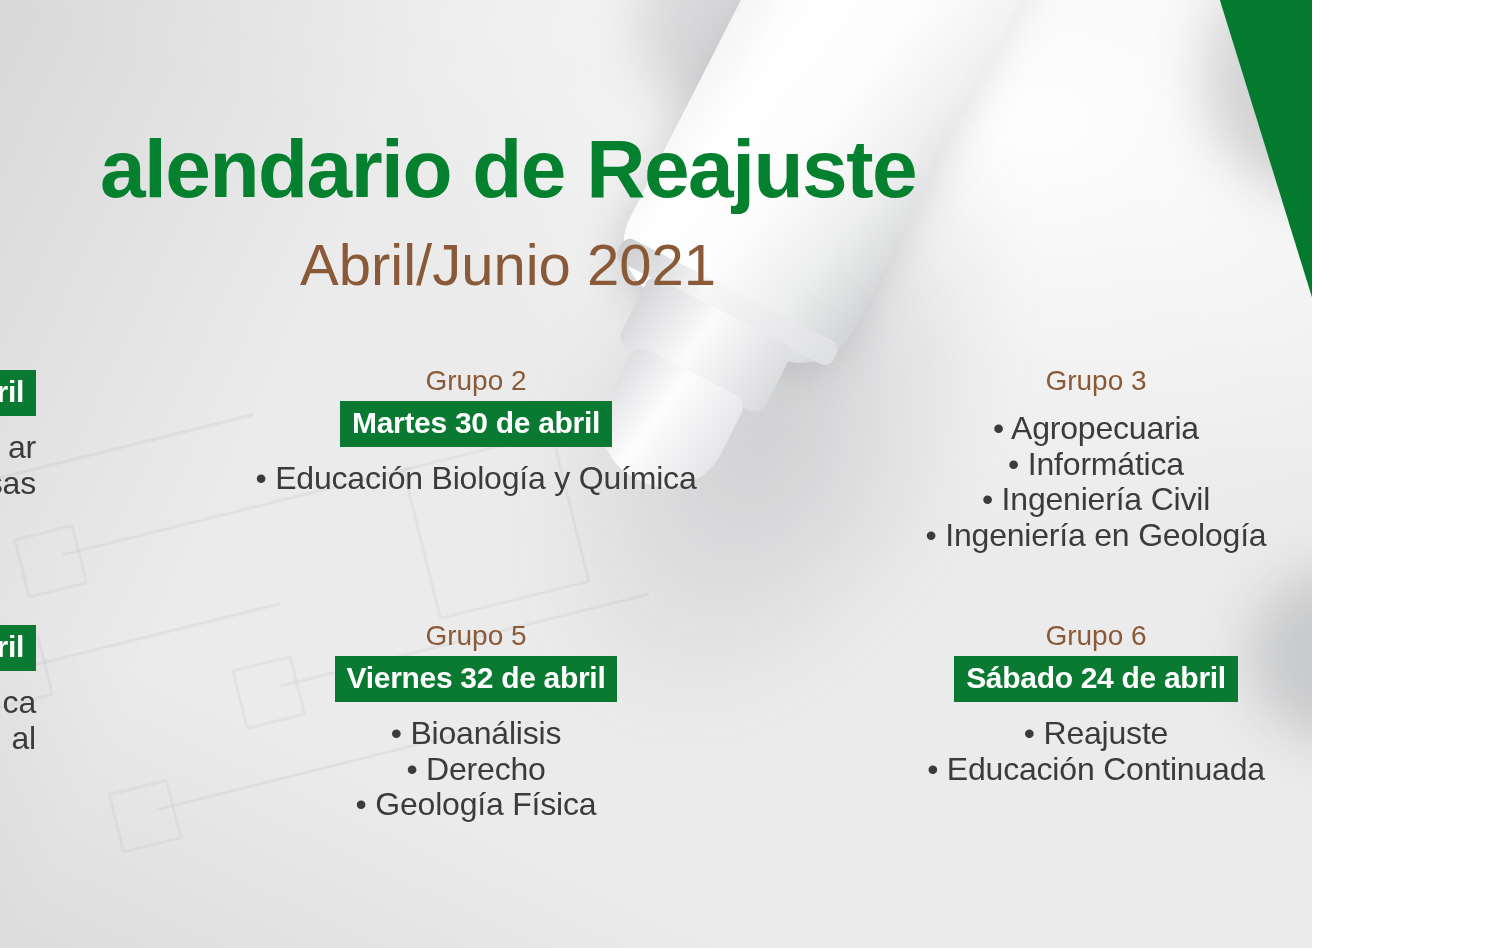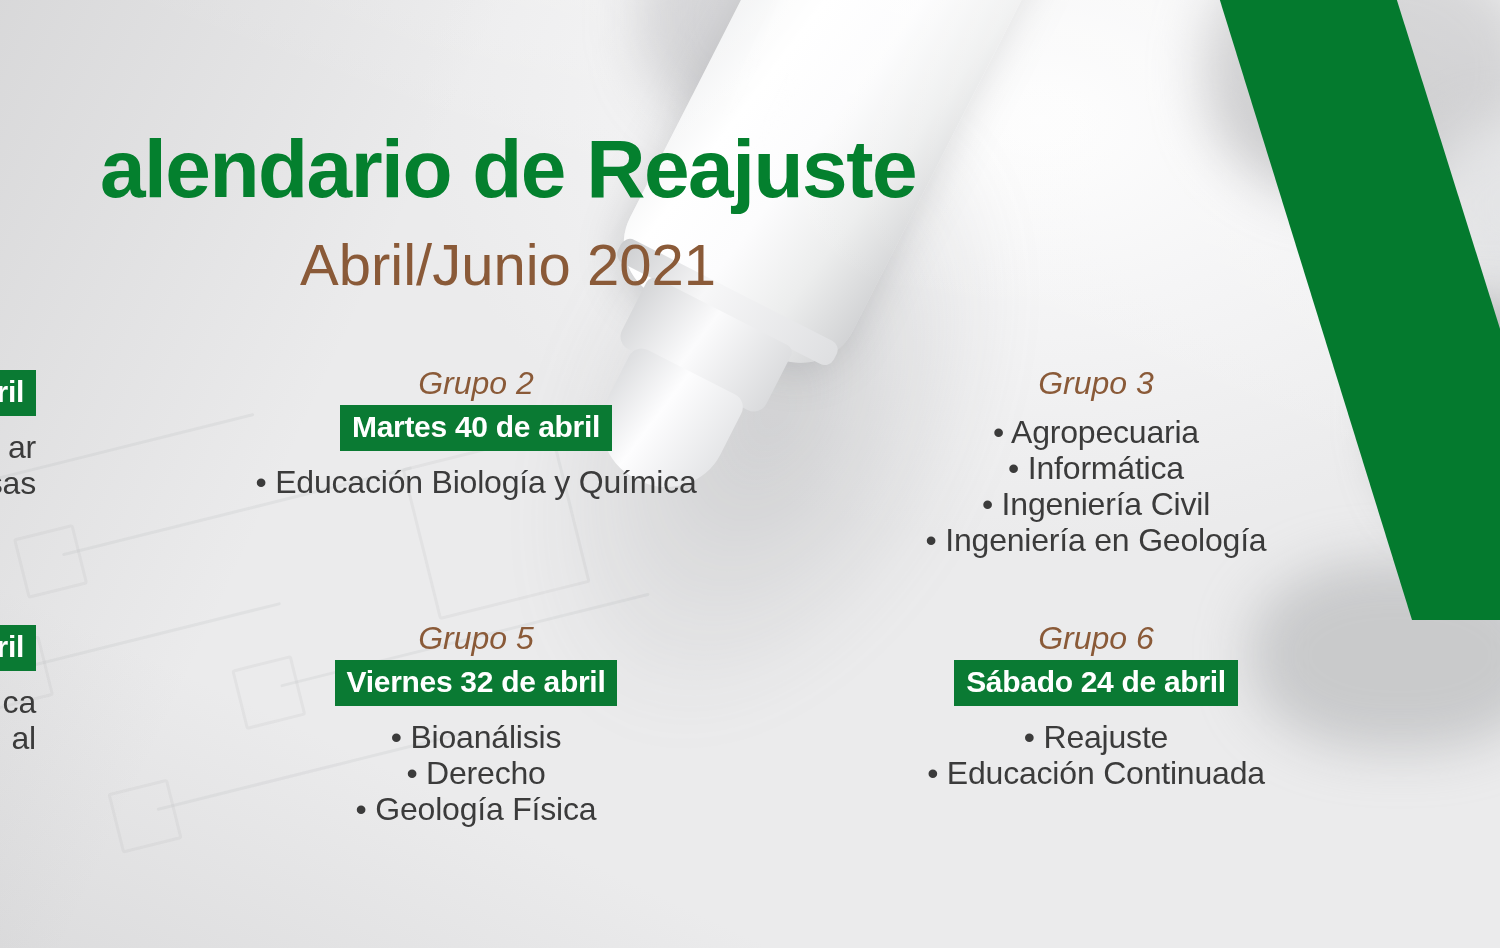--- a/index.html
+++ b/index.html
@@ -9,21 +9,21 @@
   }
   body {
     width: 1500px;
     height: 948px;
     overflow: hidden;
     font-family: "Liberation Sans", sans-serif;
   }
 
   #poster {
     position: relative;
-    width: 1500px;
+    width: 1312px;
     height: 948px;
     overflow: hidden;
     background: #eceded;
   }
 
   
   .bg-base {
     position: absolute;
     inset: 0;
     background:
@@ -168,25 +168,24 @@
   }
 
   .group {
     position: absolute;
     text-align: center;
   }
   .group-label {
     color: #8A5A38;
     font-family: "Liberation Sans", sans-serif;
     font-weight: 400;
-    font-size: 32px;
+    font-size: 28px;
     line-height: 1.1;
     margin-bottom: 4px;
     white-space: nowrap;
-    font-style: italic;
   }
   .group-date-wrap {
     display: flex;
     justify-content: center;
   }
   .group-date {
     display: inline-block;
     background: #0A7A33;
     color: #ffffff;
     font-family: "Liberation Sans", sans-serif;
@@ -274,21 +273,21 @@
     </div>
     <div class="group-items">
       <span class="item">ar</span>
       <span class="item">presas</span>
     </div>
   </div>
 
   <div class="group col-2 row-1">
     <div class="group-label">Grupo 2</div>
     <div class="group-date-wrap">
-      <span class="group-date">Martes 40 de abril</span>
+      <span class="group-date">Martes 30 de abril</span>
     </div>
     <div class="group-items">
       <span class="item">• Educación Biología y Química</span>
     </div>
   </div>
 
   <div class="group col-3 row-1">
     <div class="group-label">Grupo 3</div>
     <div class="group-items">
       <span class="item">• Agropecuaria</span>

